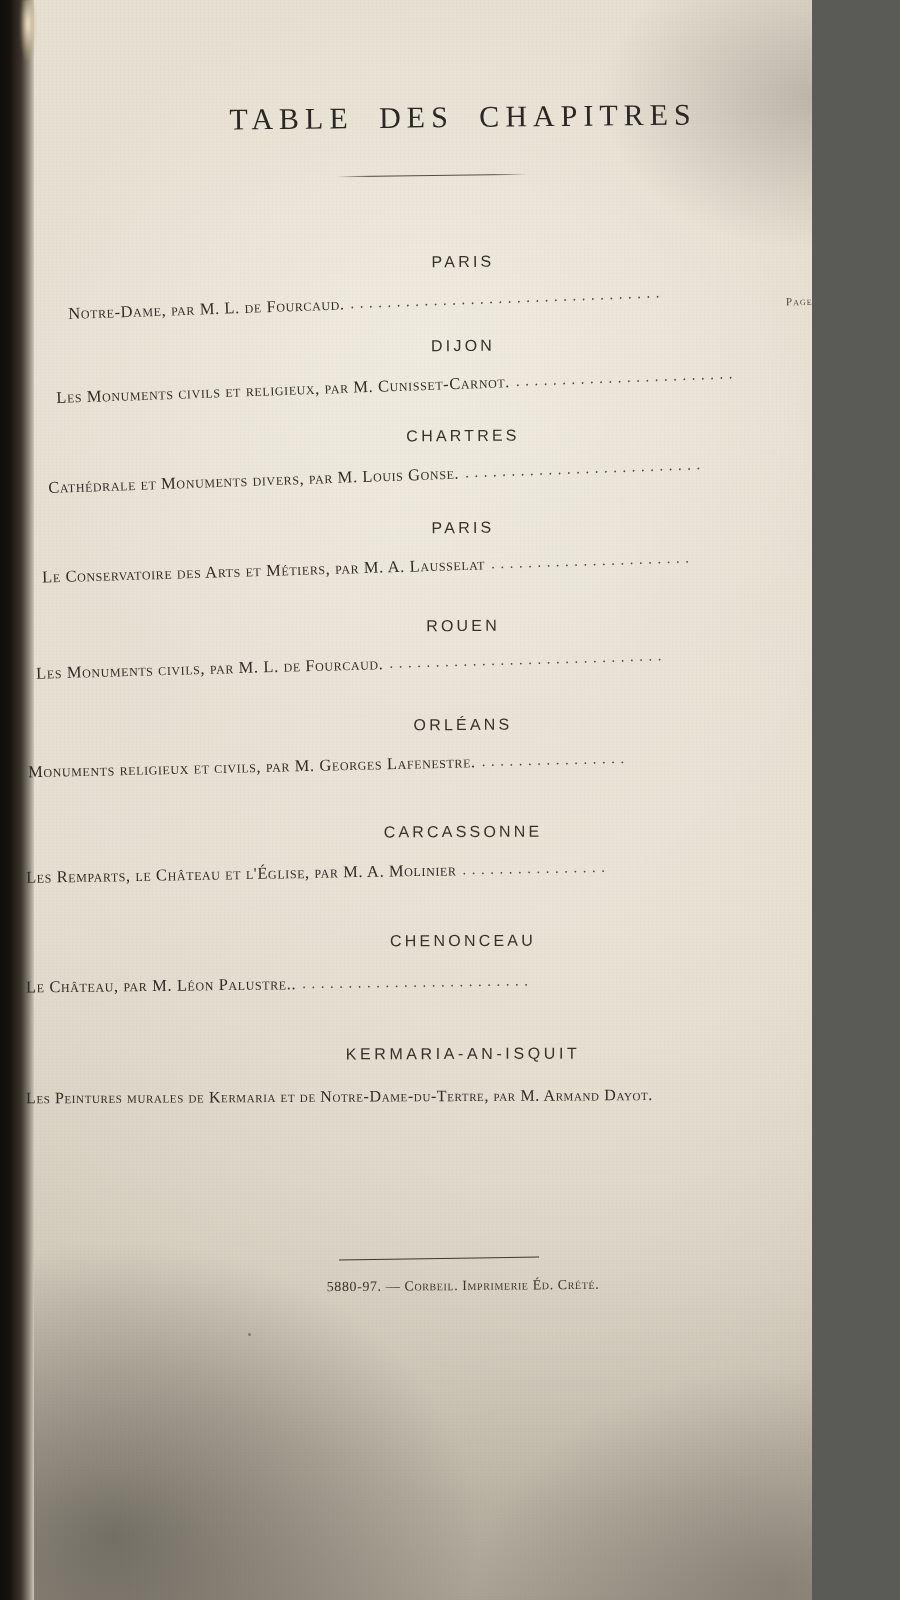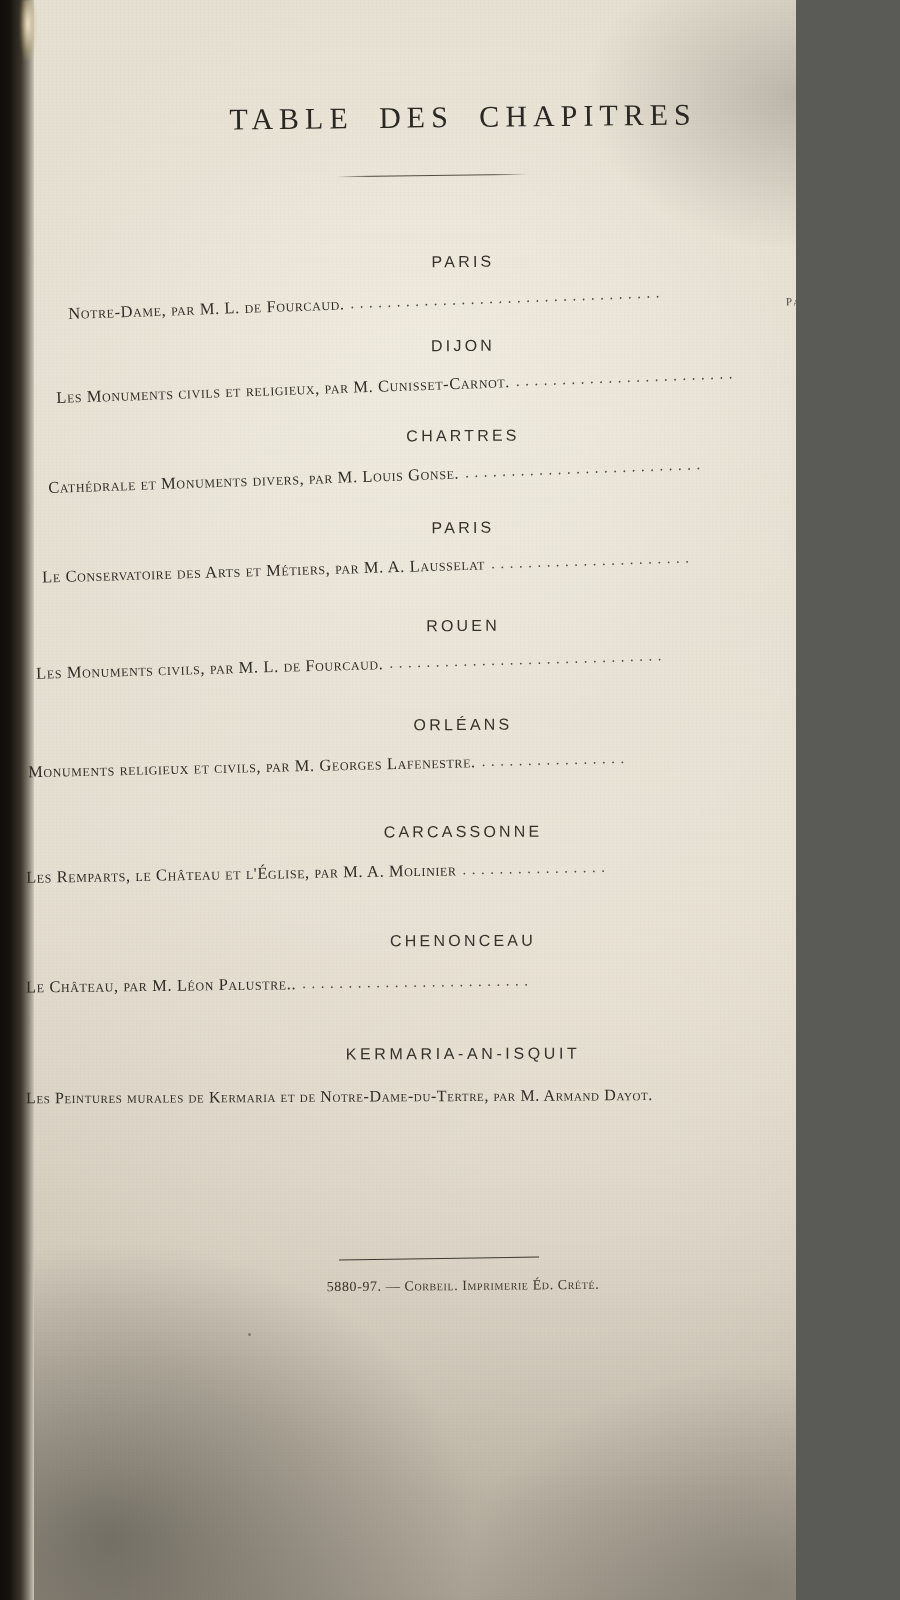--- a/index.html
+++ b/index.html
@@ -14,20 +14,21 @@
     font-family: "Liberation Serif", serif;
   }
 
   
   #page-photo {
     position: relative;
     width: 796px;
     height: 1600px;
     overflow: hidden;
     background: #5eead4;
+    padding-left: 16px;
   }
 
   
   #gutter {
     position: absolute;
     left: 0;
     top: 0;
     width: 34px;
     height: 1600px;
     background: linear-gradient(to right,

